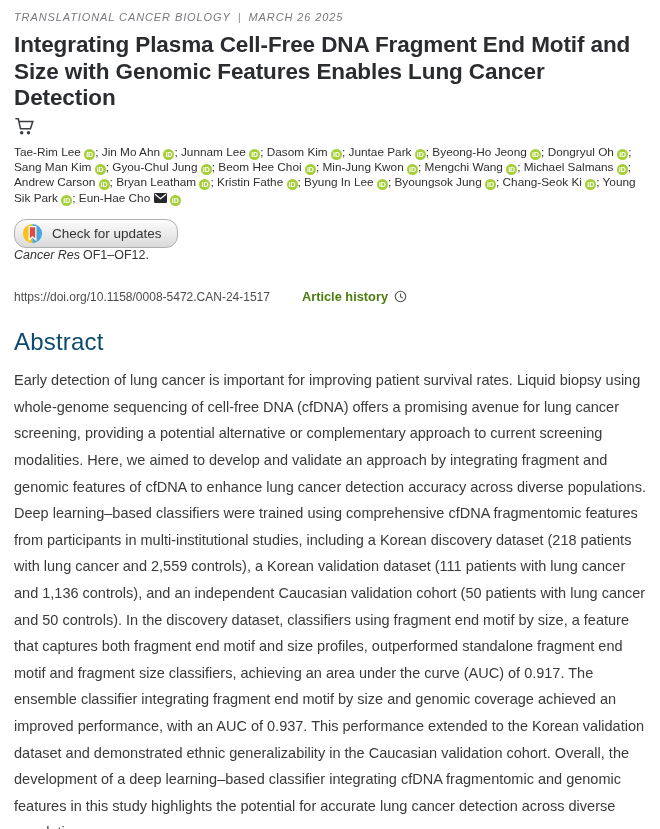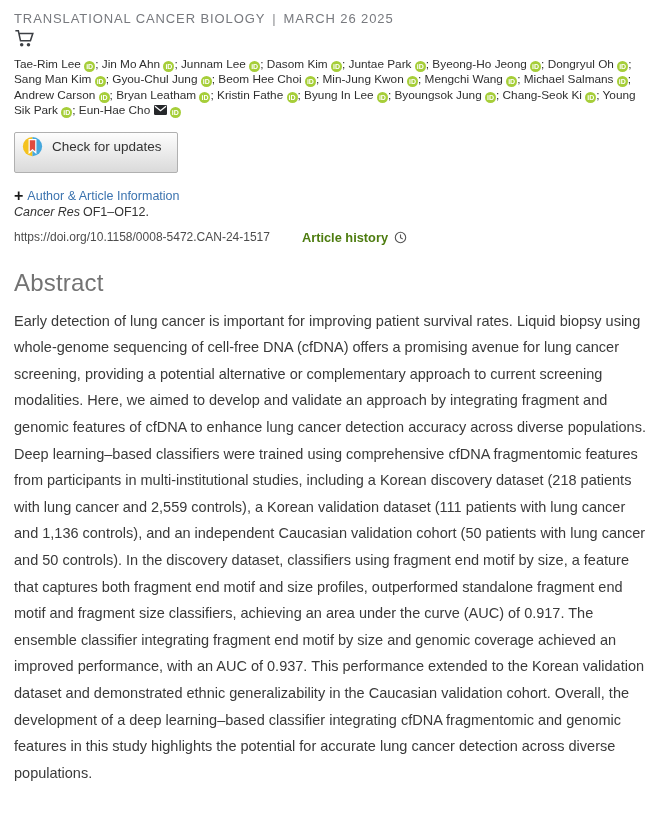--- a/index.html
+++ b/index.html
@@ -5,21 +5,21 @@
   html, body { margin: 0; padding: 0; }
   body {
     width: 660px; height: 829px; overflow: hidden;
     background: #ffffff;
     font-family: "Liberation Sans", sans-serif;
     color: #333;
   }
   .page { padding: 11px 10px 0 14px; }
 
   .eyebrow {
-    font-size: 13px; color: #77797e; letter-spacing: 0.9px;
+    font-size: 11px; color: #77797e; letter-spacing: 0.9px; font-style: italic;
   }
   .eyebrow .sep { margin: 0 7px; color: #8a8c90; }
 
   h1.title {
     margin: 9px 0 4px 0;
     font-size: 22.5px; font-weight: 700; color: #2a2c2f;
     line-height: 1.18; letter-spacing: -0.1px;
     max-width: 640px;
   }
 
@@ -36,59 +36,60 @@
     display: inline-block; width: 11px; height: 11px; border-radius: 50%;
     background: #a6ce39; color: #ffffff; font-size: 7px; font-weight: 700;
     line-height: 11px; text-align: center; vertical-align: -1px; cursor: pointer;
   }
   .mail { vertical-align: -1px; }
   .asep { color: #2f2f2f; }
 
   .check-updates {
     margin-top: 13px;
     display: inline-flex; align-items: center; gap: 9px;
-    padding: 3px 15px 15px 7px;
+    padding: 3px 15px 3px 7px;
     background: linear-gradient(#fdfdfd, #dadada);
-    border: 1px solid #b0b0b0; border-radius: 2px;
+    border: 1px solid #b0b0b0; border-radius: 12px;
     font-family: "Liberation Sans", sans-serif;
     font-size: 13.5px; color: #333; cursor: pointer;
   }
   .crossmark { display: inline-flex; }
 
   .authorinfo-row { margin-top: 14px; font-size: 12.5px; }
   .plus { color: #1a1a1a; font-size: 16px; font-weight: 700; margin-right: 4px; vertical-align: -1px; }
   .author-info-link { color: #3b73af; text-decoration: none; cursor: pointer; }
 
   .citation { font-size: 12.5px; color: #333; }
   .citation em { font-style: italic; margin-right: 3px; }
 
-  .doi-row { margin-top: 11px; font-size: 12px; color: #4c4c4c; display: flex; align-items: center; }
+  .doi-row { margin-top: 27px; font-size: 12px; color: #4c4c4c; display: flex; align-items: center; }
   .doi { color: #4c4c4c; text-decoration: none; cursor: pointer; }
   .article-history { margin-left: 32px; font-size: 12.8px; font-weight: 700; color: #4d7c0f;
     display: inline-flex; align-items: center; gap: 6px; cursor: pointer; }
 
   h2.abstract-h {
     margin: 24px 0 0 0;
-    font-size: 24px; font-weight: 400; color: #737373; letter-spacing: 0.2px;
+    font-size: 24px; font-weight: 400; color: #0c4a6e; letter-spacing: 0.2px;
   }
   p.abstract-body, p.significance {
     margin: 11px 0 0 0;
     max-width: 637px;
     font-size: 14.5px; color: #3a3a3a; line-height: 26.6px;
   }
 </style>
 </head>
 <body>
 
 <div class="page">
 
   <div class="eyebrow">
     <span>TRANSLATIONAL CANCER BIOLOGY</span><span class="sep">|</span><span>MARCH 26 2025</span>
   </div>
 
+  <h1 class="title">Integrating Plasma Cell-Free DNA Fragment End Motif and Size with Genomic Features Enables Lung Cancer Detection</h1>
 
   <div class="cart-row">
     <span class="cart">
       <svg width="22" height="21" viewBox="0 0 24 22">
         <path d="M1.5 2.5 h3.2 l2.4 11 h10.8 l2.6 -8 H6.2" fill="none" stroke="#3c3f44" stroke-width="1.7"></path>
         <circle cx="8.4" cy="17.8" r="1.9" fill="#3c3f44"></circle>
         <circle cx="15.8" cy="17.8" r="1.9" fill="#3c3f44"></circle>
       </svg>
     </span>
   </div>
@@ -102,23 +103,20 @@
     <span class="crossmark">
       <svg width="21" height="21" viewBox="0 0 24 24">
         <path d="M12 1 a11 11 0 0 0 0 22 z" fill="#f4c21f"></path>
         <path d="M12 1 a11 11 0 0 1 0 22 z" fill="#46a8dd"></path>
         <path d="M8.2 4.2 h7.6 v15 l-3.8 -3.4 l-3.8 3.4 z" fill="#e04b3f" stroke="#ffffff" stroke-width="1.4"></path>
       </svg>
     </span>
     <span>Check for updates</span>
   </button>
 
-  <div class="authorinfo-row">
-    <span class="plus">+</span><a class="author-info-link">Author &amp; Article Information</a>
-  </div>
 
   <div class="citation">
     <em>Cancer Res</em><span>OF1–OF12.</span>
   </div>
 
   <div class="doi-row">
     <a class="doi">https://doi.org/10.1158/0008-5472.CAN-24-1517</a>
     <span class="article-history">
       <span>Article history</span>
       <svg width="13" height="13" viewBox="0 0 14 14">

